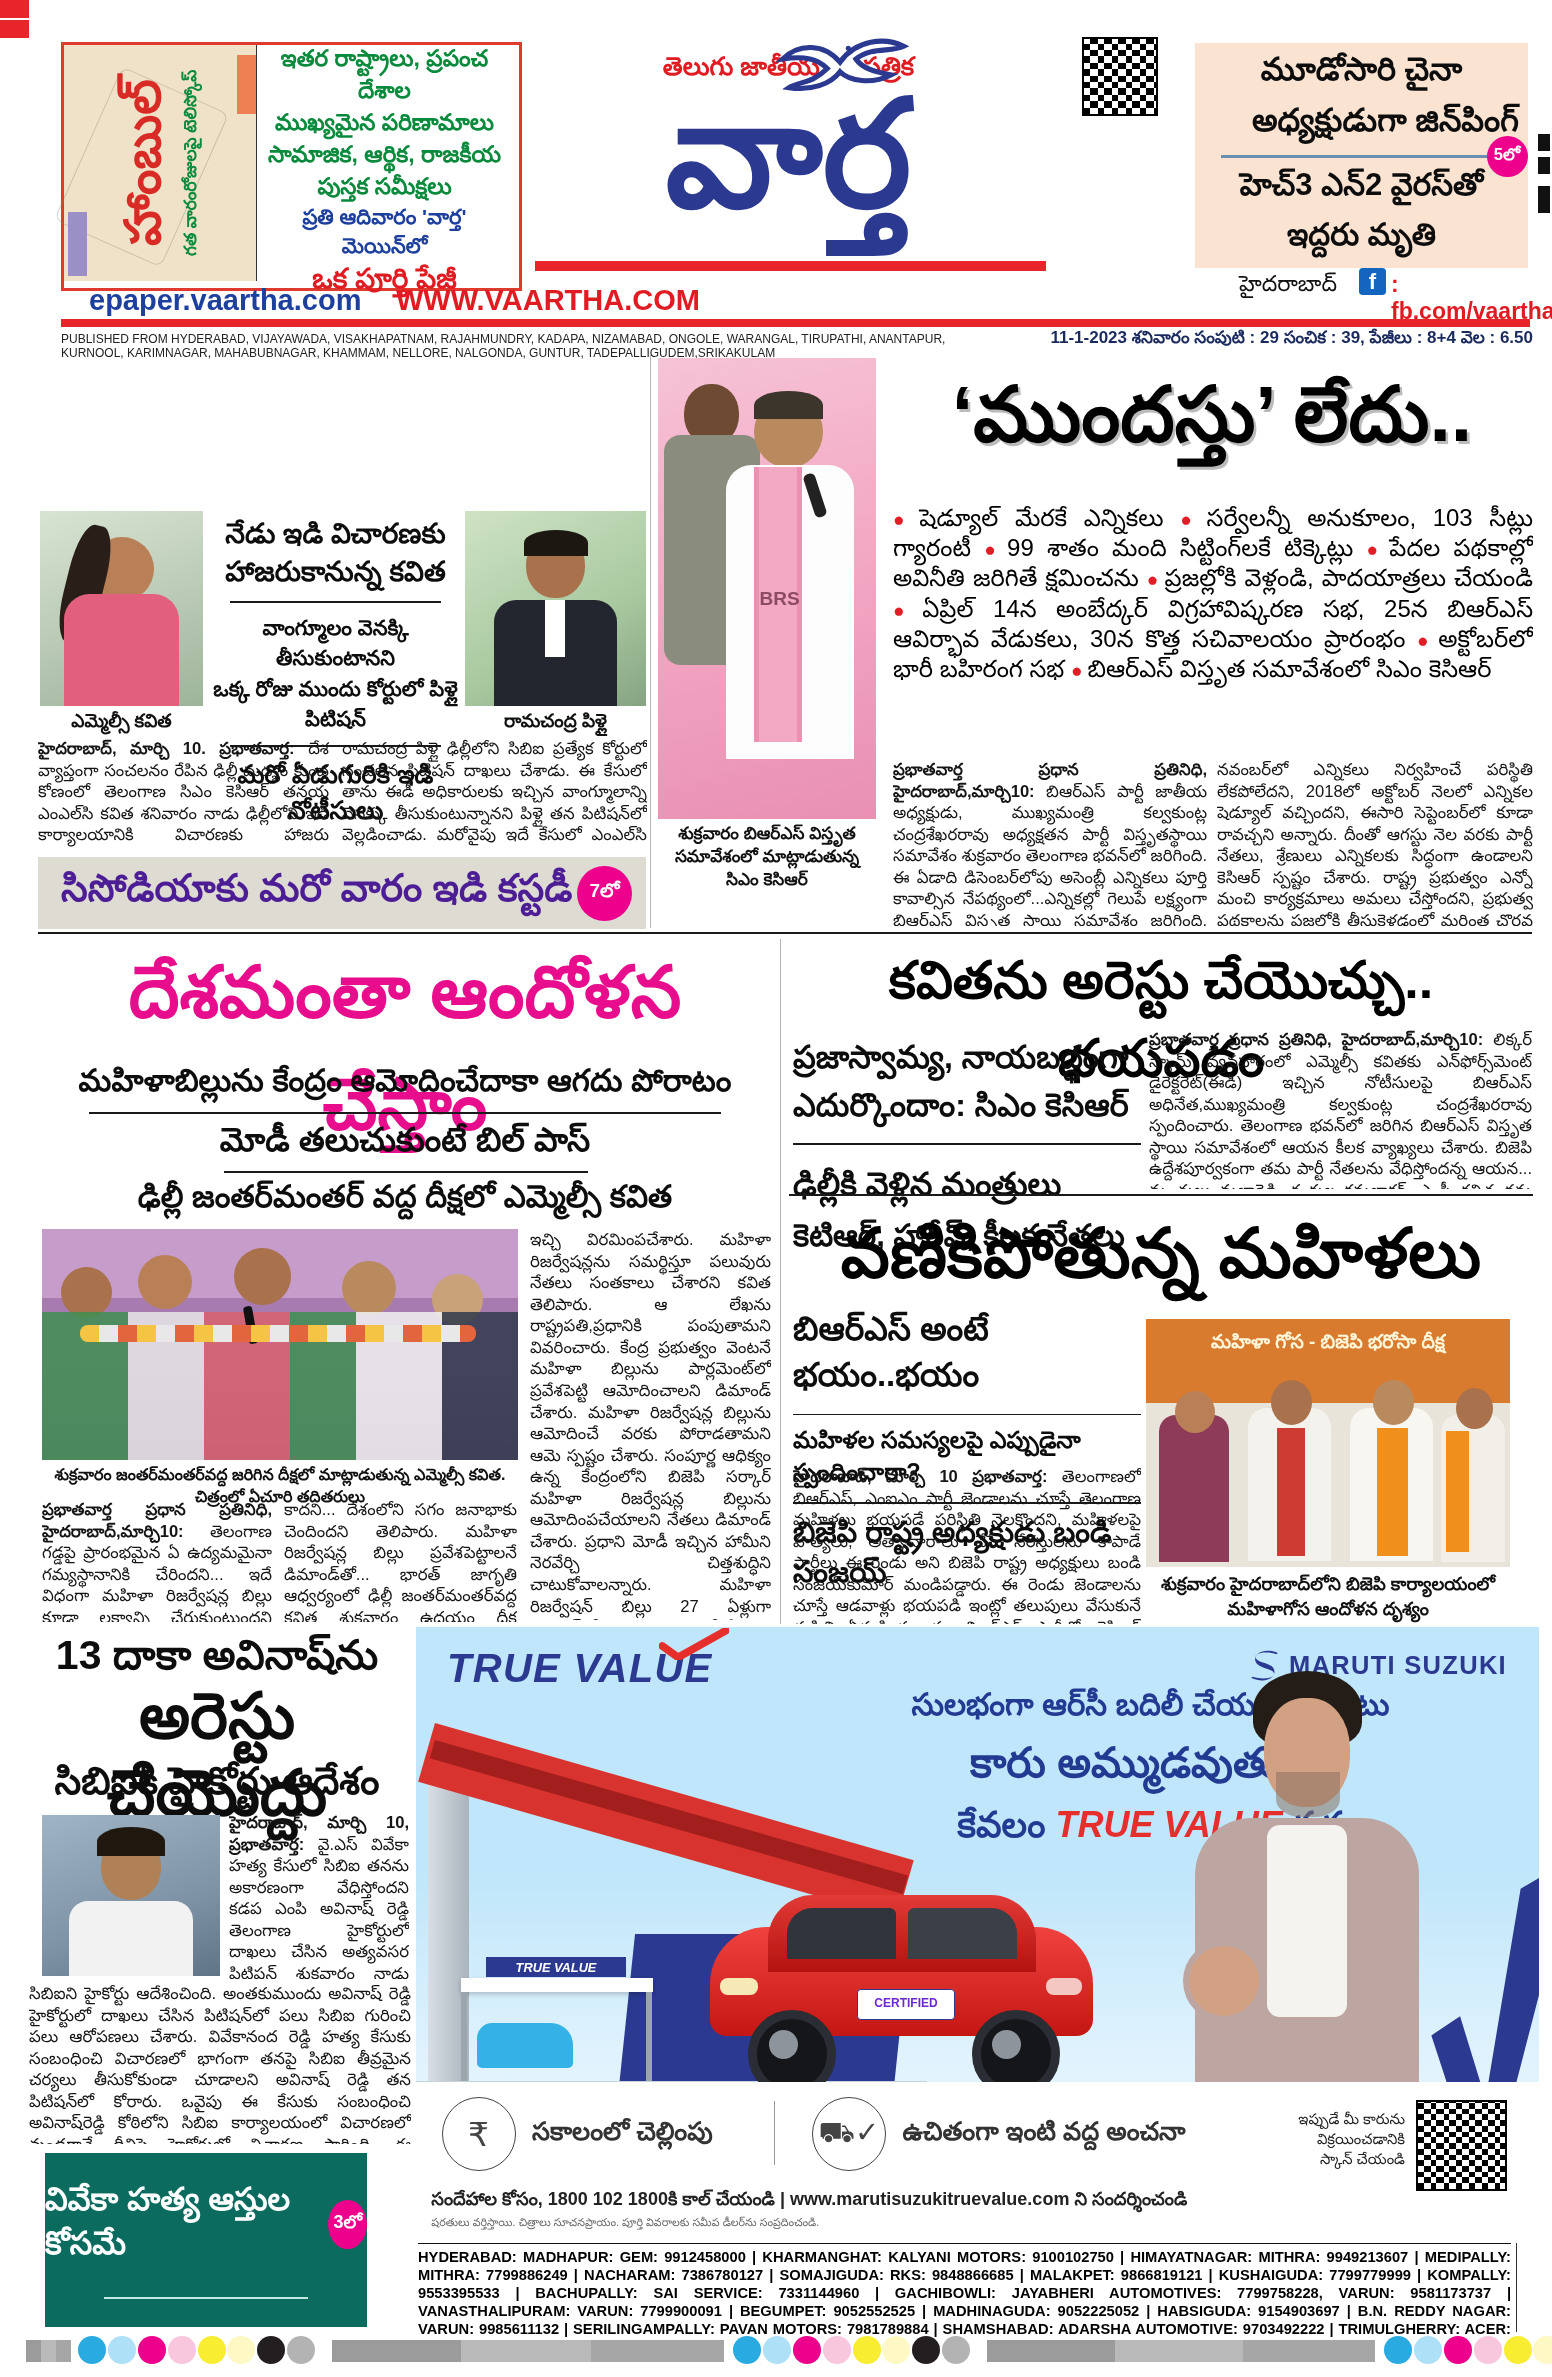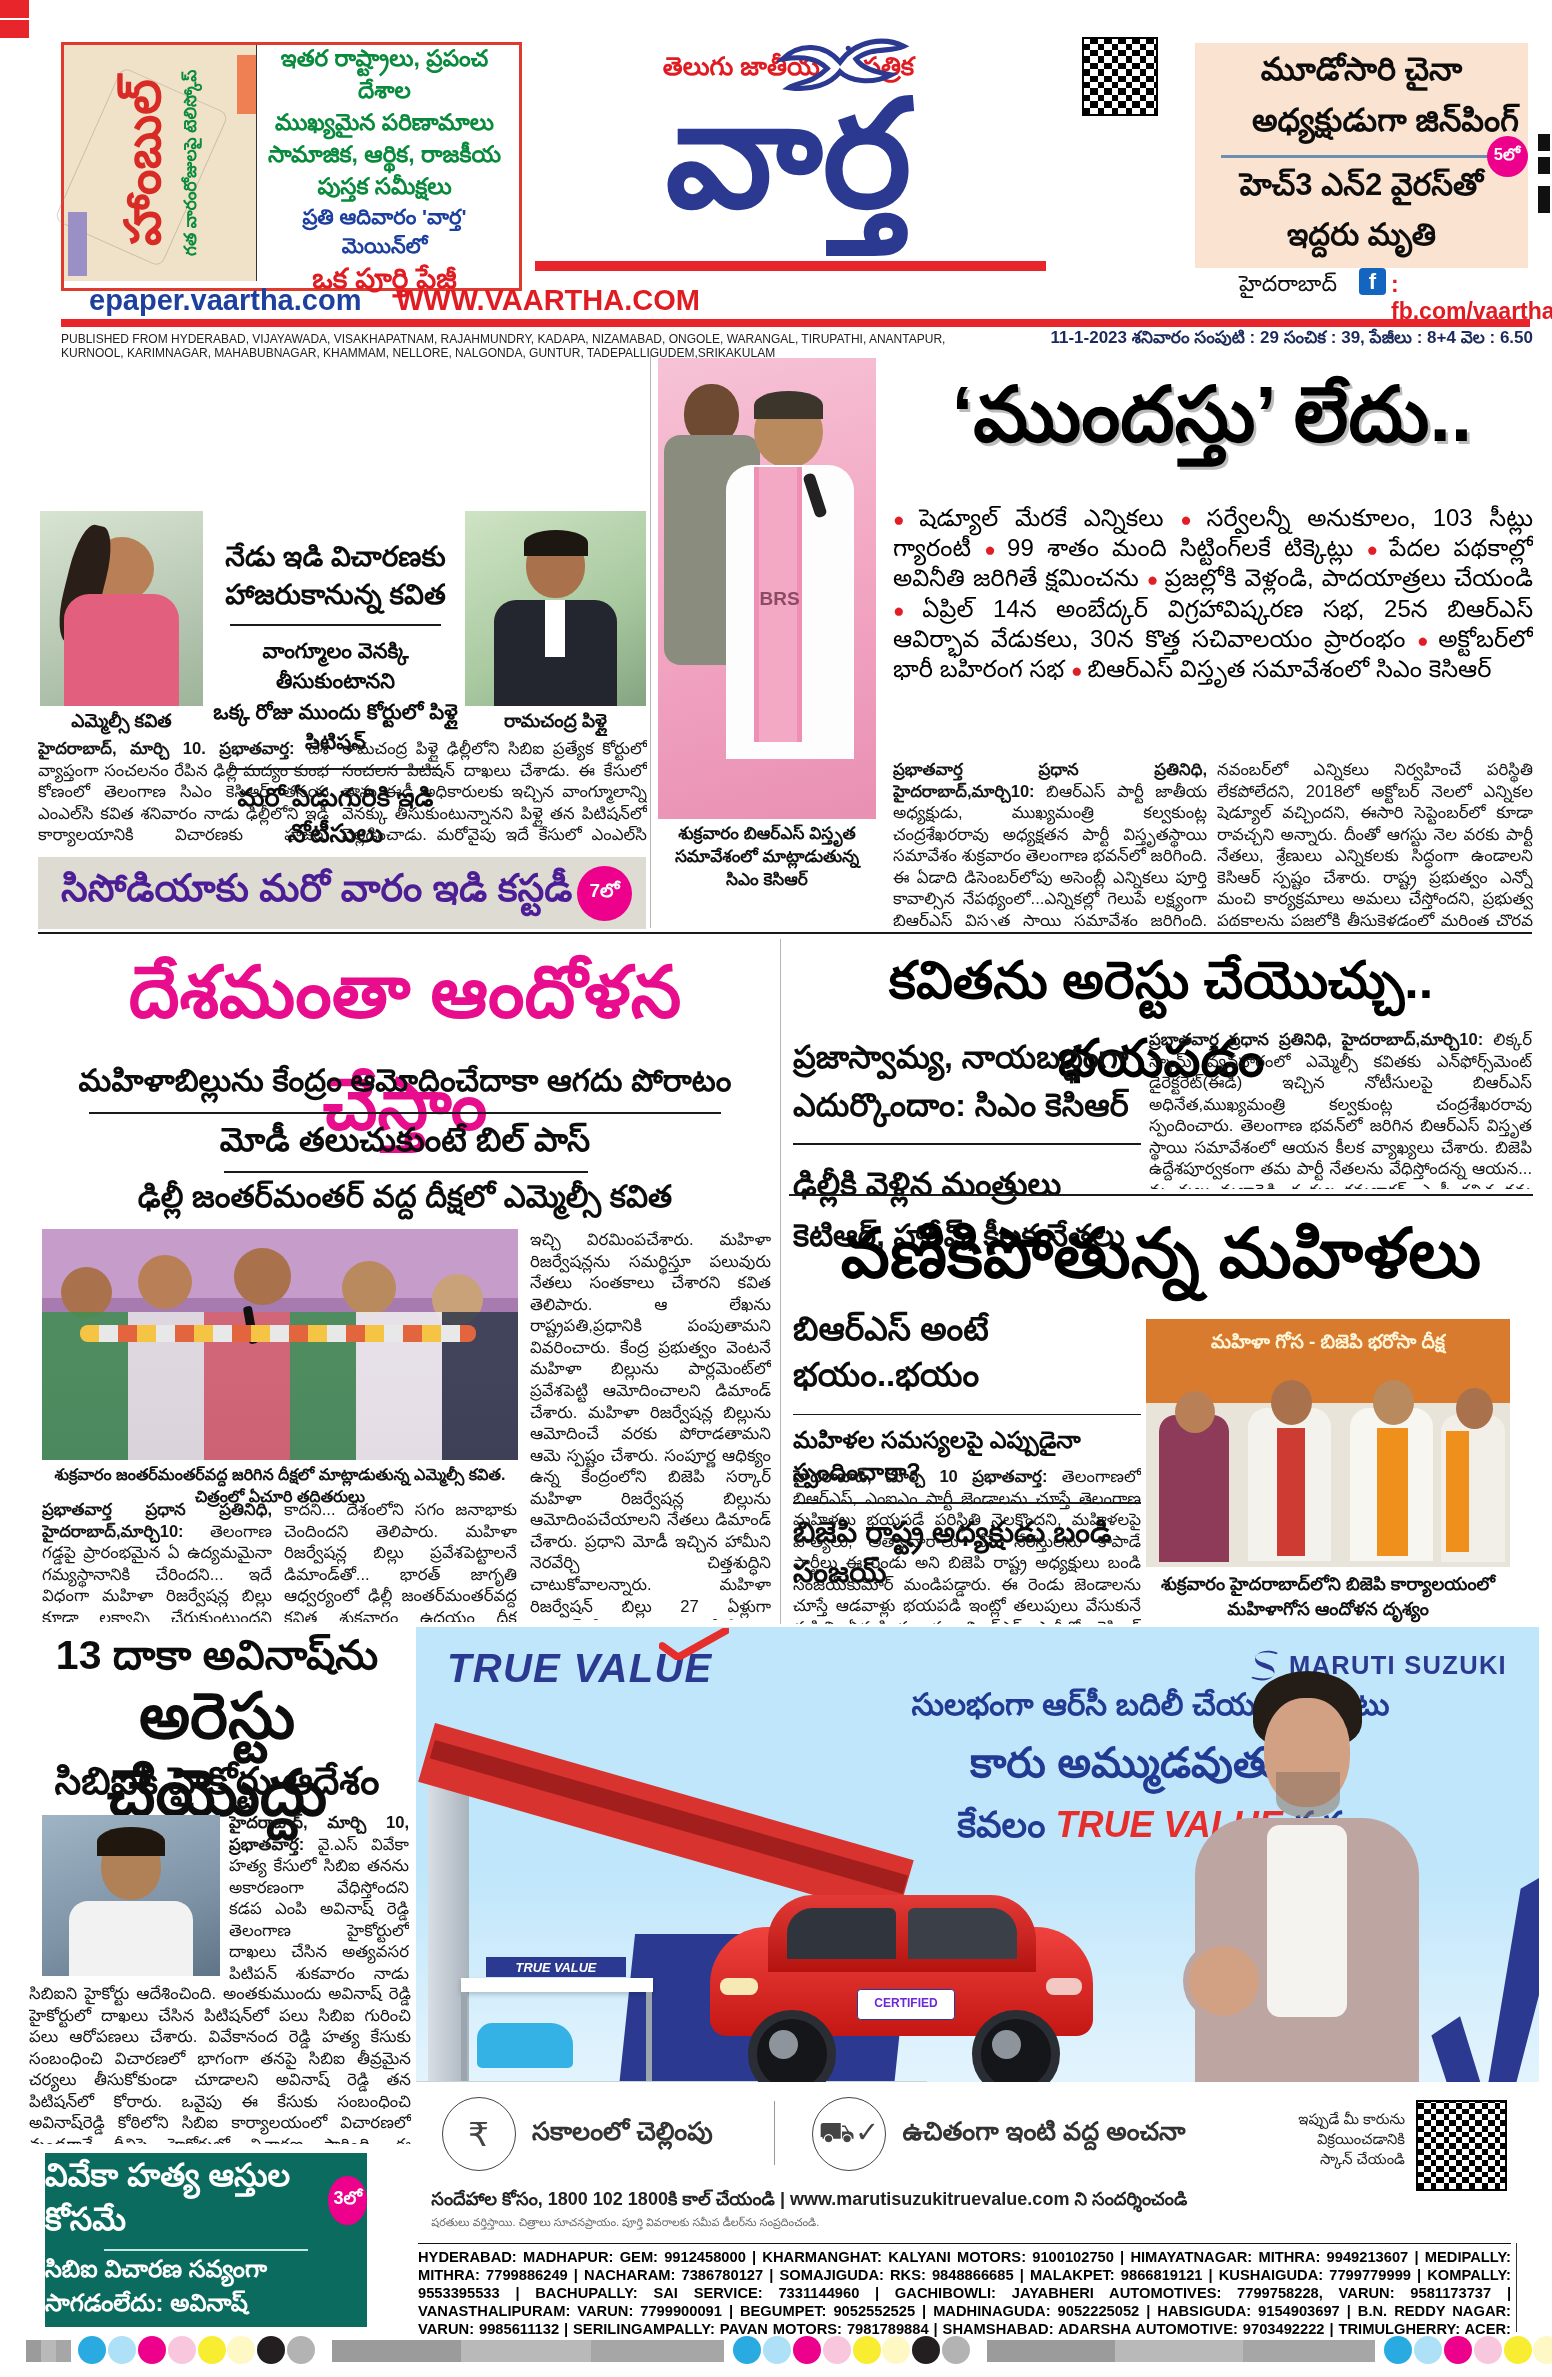--- a/index.html
+++ b/index.html
@@ -89,21 +89,21 @@
   <div class="abs" style="left:926px;top:328px;width:607px;text-align:right;font-size:17px;font-weight:bold;color:#1b2a5e;">11-1-2023  శనివారం సంపుటి : 29  సంచిక :  39,  పేజీలు : 8+4 వెల : 6.50</div>
 
 
   <div class="photo" style="left:40px;top:511px;width:163px;height:195px;background:linear-gradient(160deg,#d8e4d2,#b9c9b4 55%,#9db49a);">
     <div style="position:absolute;left:50px;top:25.5px;width:64px;height:64px;border-radius:50%;background:#b98057;"></div>
     <div style="position:absolute;left:25.5px;top:12.8px;width:38px;height:121px;border-radius:40%;background:#2a1e18;transform:rotate(14deg);"></div>
     <div style="position:absolute;left:24px;top:83px;width:115px;height:115px;border-radius:25.5px 25.5px 0 0;background:#e2607e;"></div>
   </div>
   <div class="abs cap" style="left:40px;top:710px;width:163px;font-size:18.5px;">ఎమ్మెల్సీ కవిత</div>
 
-  <div class="abs c" style="left:211px;top:515px;width:249px;margin-top:23px;">
+  <div class="abs c" style="left:211px;top:515px;width:249px;">
     <div class="subhd" style="font-size:28px;line-height:1.35;">నేడు ఇడి విచారణకు</div>
     <div class="subhd" style="font-size:28px;line-height:1.35;">హాజరుకానున్న కవిత</div>
     <div class="hr" style="width:211px;height:1.9px;margin:10.2px auto;"></div>
     <div class="subhd" style="font-size:21px;font-weight:600;line-height:1.45;">వాంగ్మూలం వెనక్కి తీసుకుంటానని</div>
     <div class="subhd" style="font-size:21px;font-weight:600;line-height:1.45;">ఒక్క రోజు ముందు కోర్టులో పిళ్లై పిటిషన్</div>
     <div class="hr" style="width:211px;height:1.9px;margin:10.2px auto;"></div>
     <div class="subhd" style="font-size:25.5px;line-height:1.4;">మరో ఏడుగురికి ఇడి నోటీసులు</div>
   </div>
 
   <div class="photo" style="left:465px;top:511px;width:181px;height:195px;background:linear-gradient(150deg,#cfe3c4,#a8c9a0 60%,#85a381);">
@@ -259,21 +259,20 @@
     <span>సిబిఐని హైకోర్టు ఆదేశించింది. అంతకుముందు అవినాష్ రెడ్డి హైకోర్టులో దాఖలు చేసిన పిటిషన్‌లో పలు సిబిఐ గురించి పలు ఆరోపణలు చేశారు. వివేకానంద రెడ్డి హత్య కేసుకు సంబంధించి విచారణలో భాగంగా తనపై సిబిఐ తీవ్రమైన చర్యలు తీసుకోకుండా చూడాలని అవినాష్ రెడ్డి తన పిటిషన్‌లో కోరారు. ఒవైపు ఈ కేసుకు సంబంధించి అవినాష్‌రెడ్డి కోఠిలోని సిబిఐ కార్యాలయంలో విచారణలో వుండగానే దీనిపై హైకోర్టులో విచారణ సాగింది. ఈ సందర్భంగా అవినాష్ రెడ్డి తరపున ఆయన న్యాయవాది వాదించారు. సిబిఐ అధికారులు అడిగిన అన్ని ప్రశ్నలకు తన క్లయింట్ సమాధానాలు ఇచ్చారని, విచారణకు పూర్తిగా సహకరిస్తూనే వున్నారని తెలిపారు. అయితే విచారణలో భాగంగా అవినాష్ రెడ్డి ఇచ్చిన వాంగ్మూలాన్ని సిబిఐ యధాతథంగా నమోదు చేస్తుందనే నమ్మకం లేదని న్యాయవాది హైకోర్టుకు తెలిపారు. దీనిపై సిబిఐ తరపున వాదించిన న్యాయవాది అవినాష్ రెడ్డి విచారణకు సంబంధించి వీడియో రికార్డింగ్ చేస్తున్నామని తెలిపారు. ఇందులో ఎలాంటి అపనమ్మ</span>
     
   </p>
 
   <div class="abs" style="left:45px;top:2153px;width:322px;height:174px;background:#0a6b5e;display:flex;flex-direction:column;justify-content:space-evenly;align-items:center;">
     <div style="display:flex;align-items:center;gap:20px;">
       <div style="color:#fff;font-weight:800;font-size:32px;">వివేకా హత్య ఆస్తుల కోసమే</div>
       <div class="badge" style="width:49px;height:49px;font-size:18px;">3లో</div>
     </div>
     <div style="width:204px;height:2.6px;background:#bfe8e0;"></div>
-    <div style="color:#fff;font-weight:bold;font-size:24px;">సిబిఐ విచారణ సవ్యంగా సాగడంలేదు: అవినాష్</div>
   </div>
 
   <div class="abs" style="left:416px;top:1627px;width:1123px;height:608px;background:linear-gradient(180deg,#bfe6fa 0 40%,#dff2fd 70%,#f2fafe);overflow:hidden;">
 
     <div style="position:absolute;left:31px;top:19px;font-size:40px;font-weight:800;font-style:italic;color:#2b3990;letter-spacing:1.3px;">
       <span>TRUE VALUE</span>
     </div>
     <svg style="position:absolute;left:243px;top:1.3px;" width="70" height="32" viewBox="0 0 110 50">
       <path d="M5 28 L30 46 L105 4" fill="none" stroke="#e62e2d" stroke-width="12" stroke-linecap="round"></path>
     </svg>

